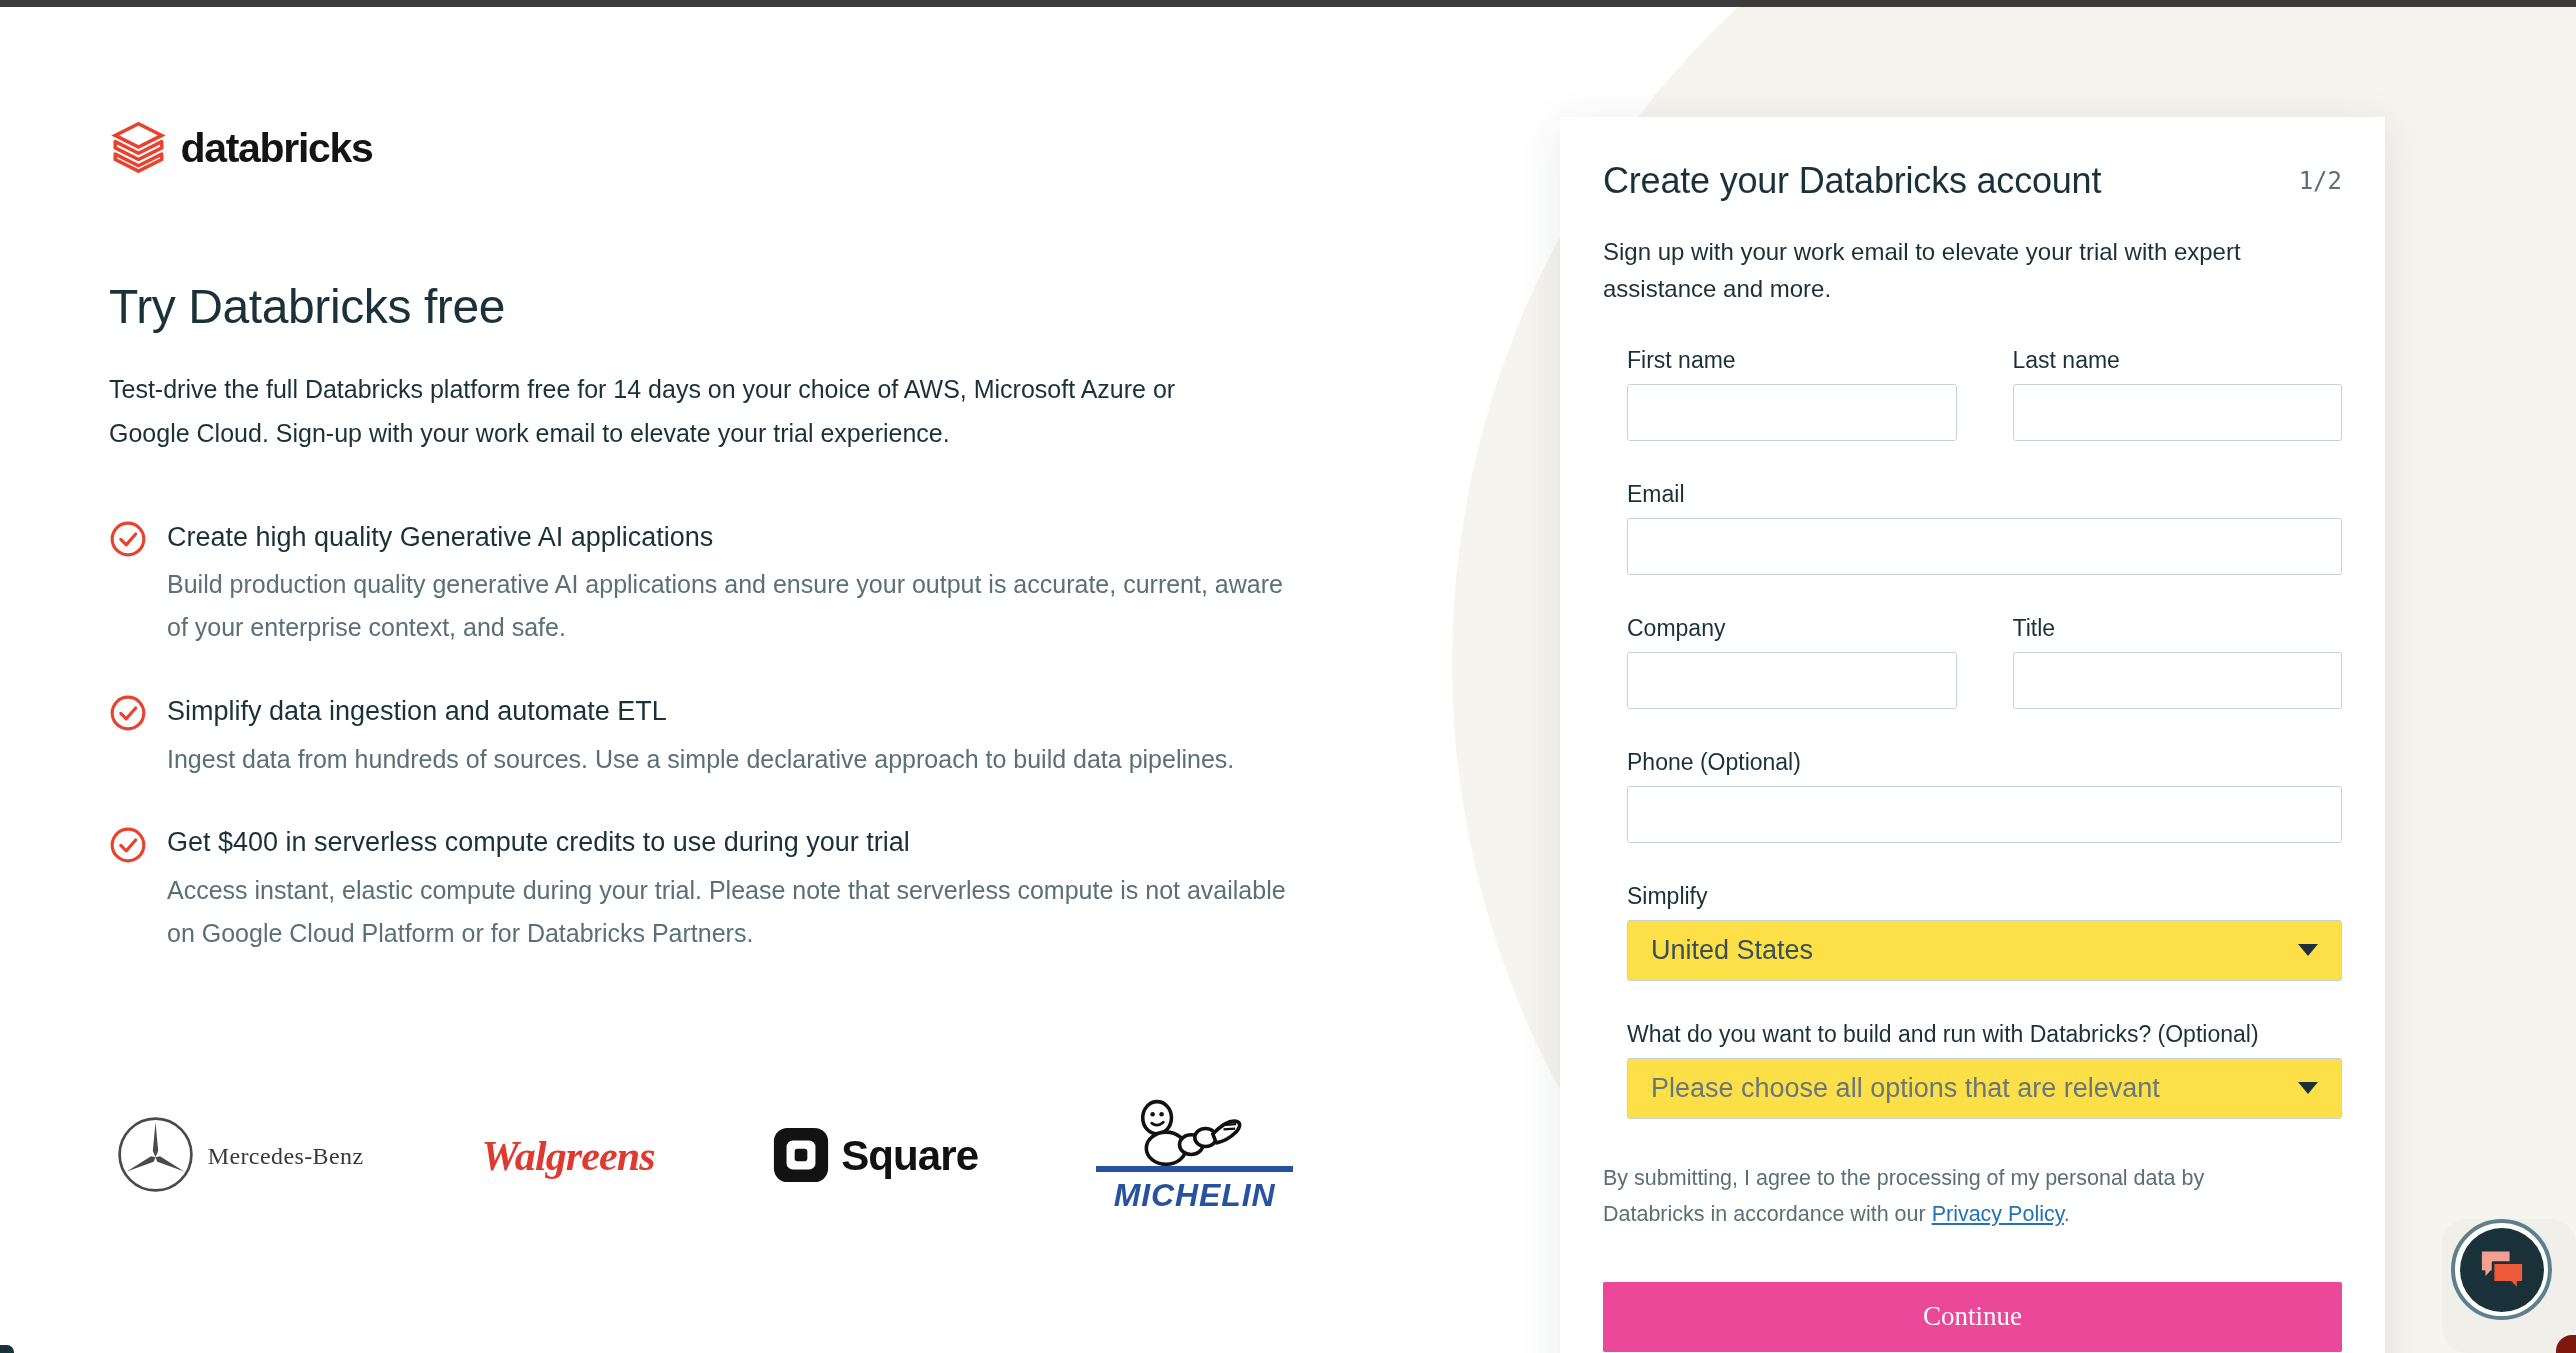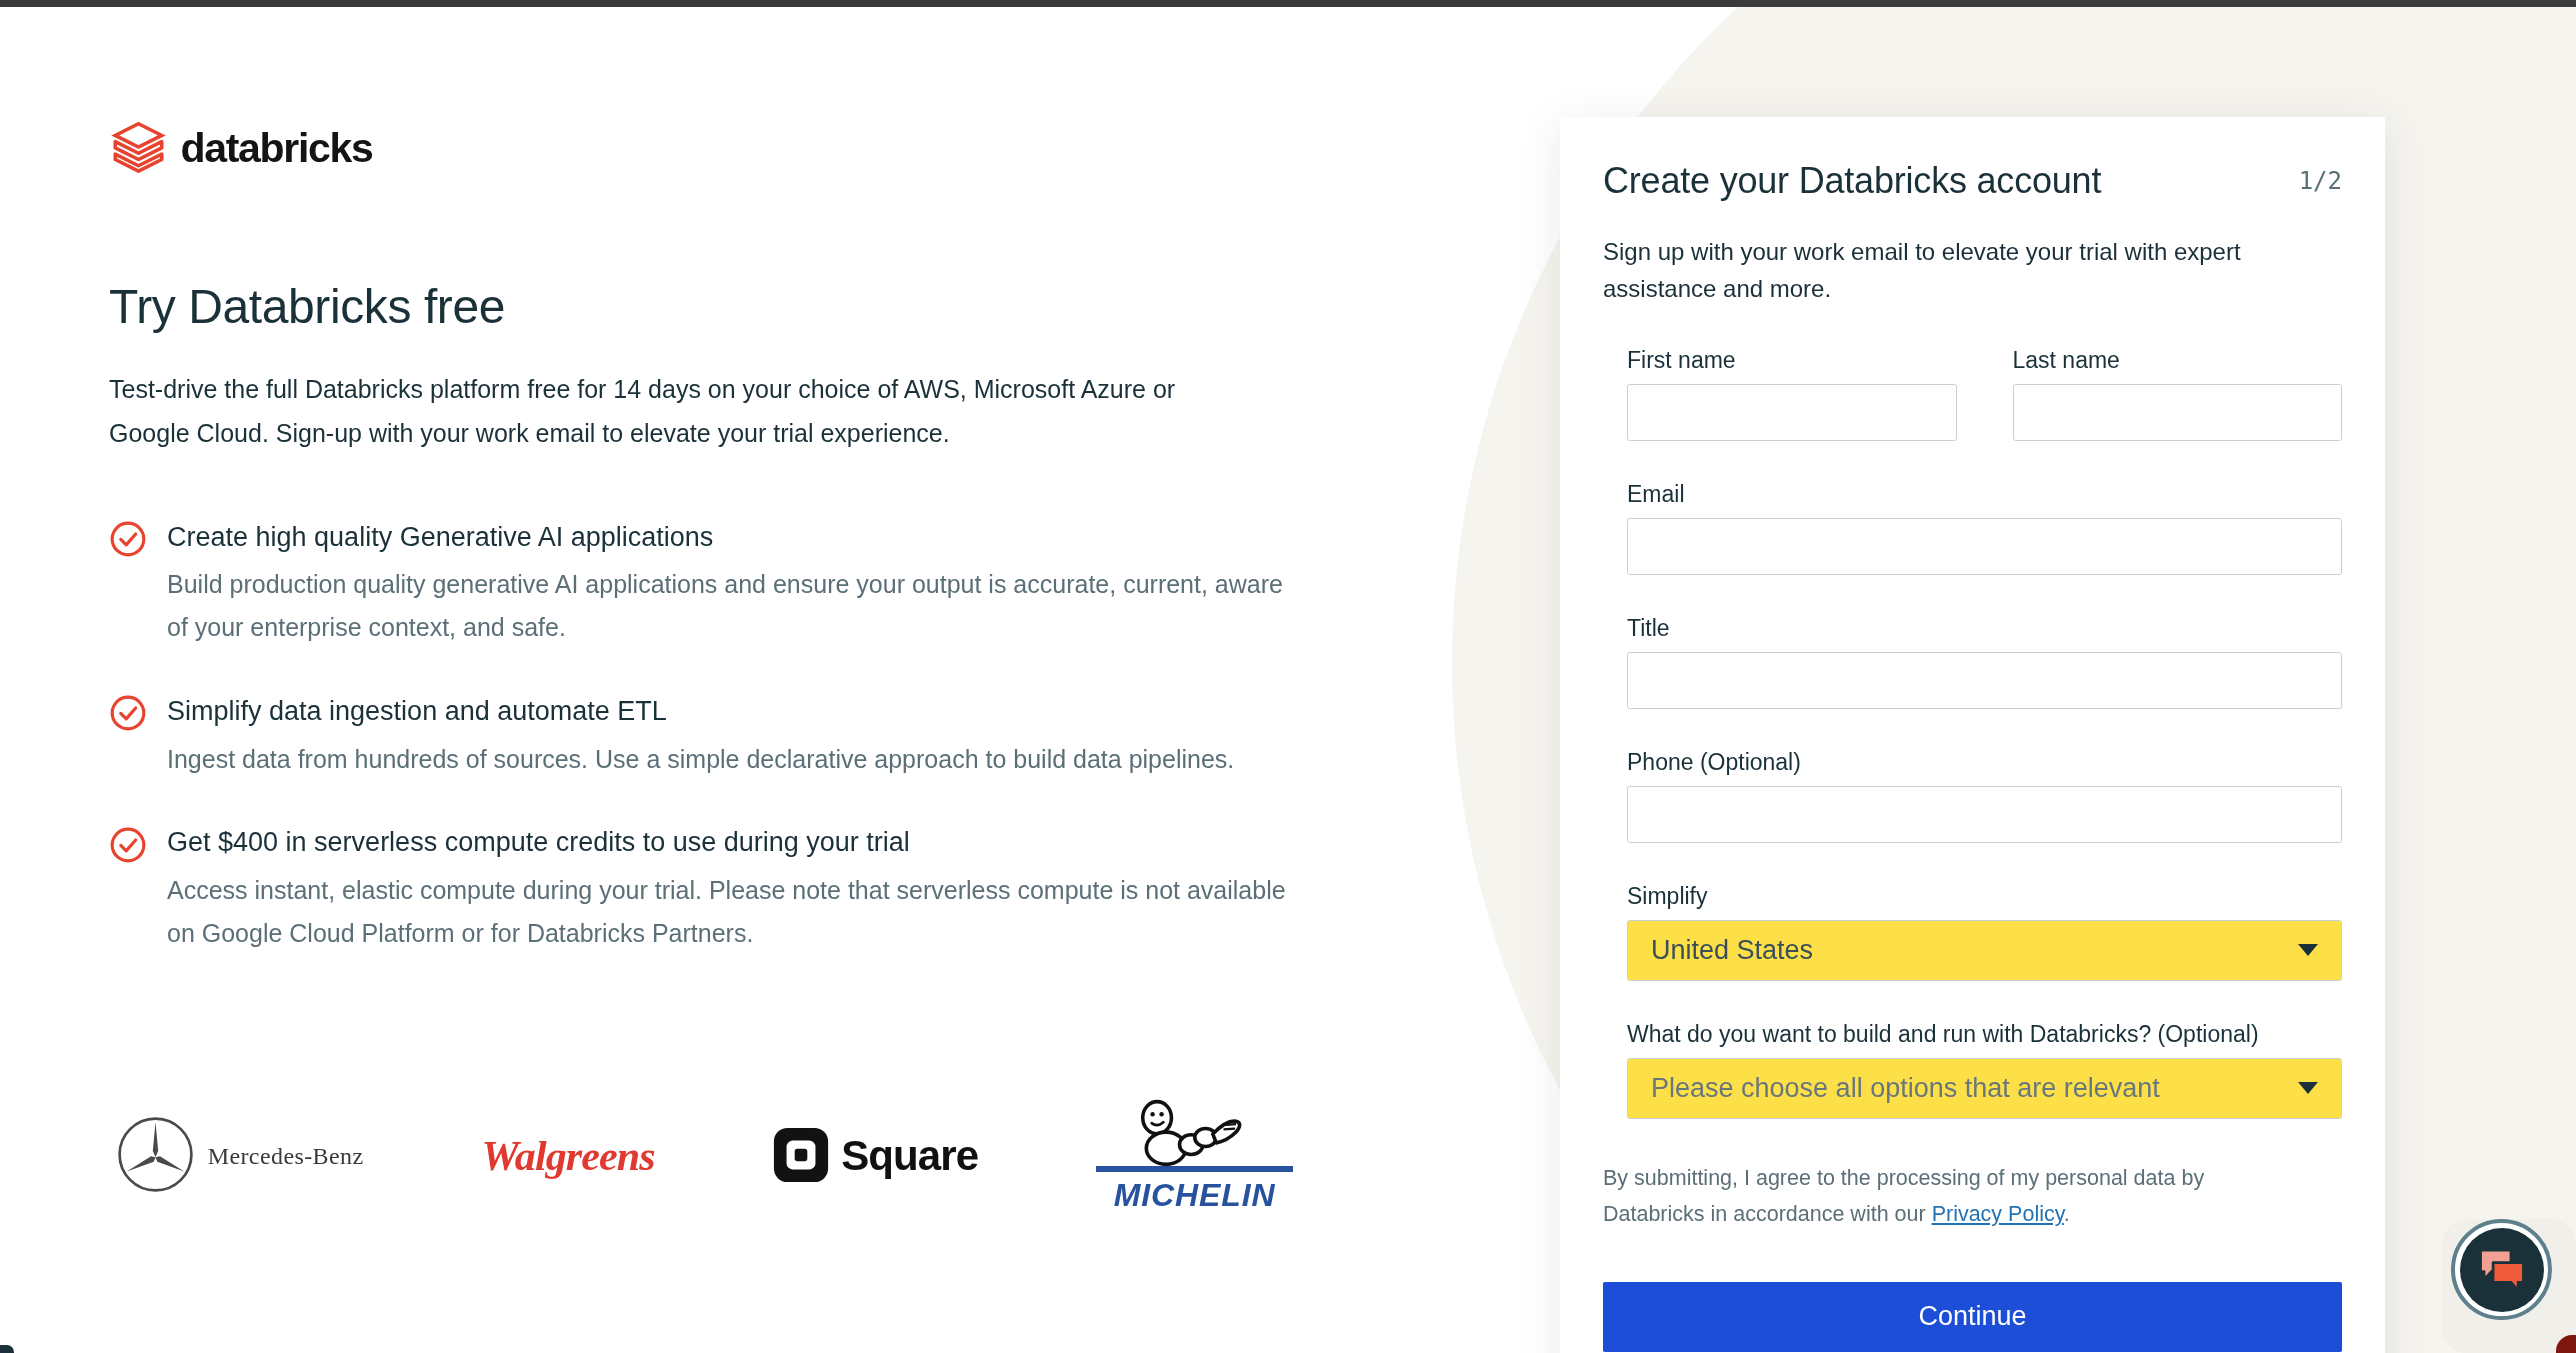--- a/index.html
+++ b/index.html
@@ -51,22 +51,22 @@
     background:#fff;font-size:26px;color:#1b3139;padding:0 18px;outline:none;}
   .select{box-sizing:border-box;width:100%;height:61px;border:1.8px solid #c9d0d4;border-radius:2.7px;
     background:#fde047;display:flex;align-items:center;justify-content:space-between;
     padding:0 23px;cursor:pointer;}
   .select-value{font-size:27px;color:#3a4f58;}
   .select-placeholder{font-size:27px;color:#68767d;}
   .caret{width:0;height:0;border-left:10px solid transparent;border-right:10px solid transparent;
     border-top:12.5px solid #1b3139;}
   .privacy{margin-top:41px;width:681px;font-size:21.5px;line-height:36px;color:#5b6f77;}
   .privacy a{color:#2272b4;text-decoration:underline;cursor:pointer;}
-  .submit-btn{margin-top:50px;width:100%;height:70px;background:#1d4ed8;border:none;border-radius:1.8px;
-    color:#ffffff;font-size:27px;font-family:Liberation Sans, sans-serif;cursor:pointer;}
+  .submit-btn{margin-top:50px;width:100%;height:70px;background:#ec4899;border:none;border-radius:1.8px;
+    color:#ffffff;font-size:27px;font-family:Liberation Serif, serif;cursor:pointer;}
   
   .chat-plate{position:absolute;right:0;bottom:0;width:134px;height:134px;background:#f1efe9;
     border-radius:25px;z-index:5;}
   .chat-ring{position:absolute;left:2451px;top:1219px;width:93px;height:93px;border-radius:50%;
     background:#ffffff;border:4.5px solid #5e808d;z-index:6;display:flex;align-items:center;justify-content:center;cursor:pointer;}
   .chat-circle{width:84px;height:84px;border-radius:50%;background:#1b3139;display:flex;
     align-items:center;justify-content:center;}
   .chat-corner{position:absolute;right:0;bottom:0;width:20px;height:18px;background:#7e170e;
     border-top-left-radius:16px;z-index:7;}
 </style>
@@ -209,20 +209,24 @@
       </div>
     </div>
 
     <div class="field-group">
       <label class="field-label">Email</label>
       <input class="text-input" type="text" style="">
     </div>
 
     <div class="field-row">
       <div class="field-group grow">
+        <label class="field-label">Company</label>
+        <input class="text-input" type="text" style="">
+      </div>
+      <div class="field-group grow">
         <label class="field-label">Title</label>
         <input class="text-input" type="text" style="">
       </div>
     </div>
 
     <div class="field-group">
       <label class="field-label">Phone (Optional)</label>
       <input class="text-input" type="text" style="">
     </div>
 

